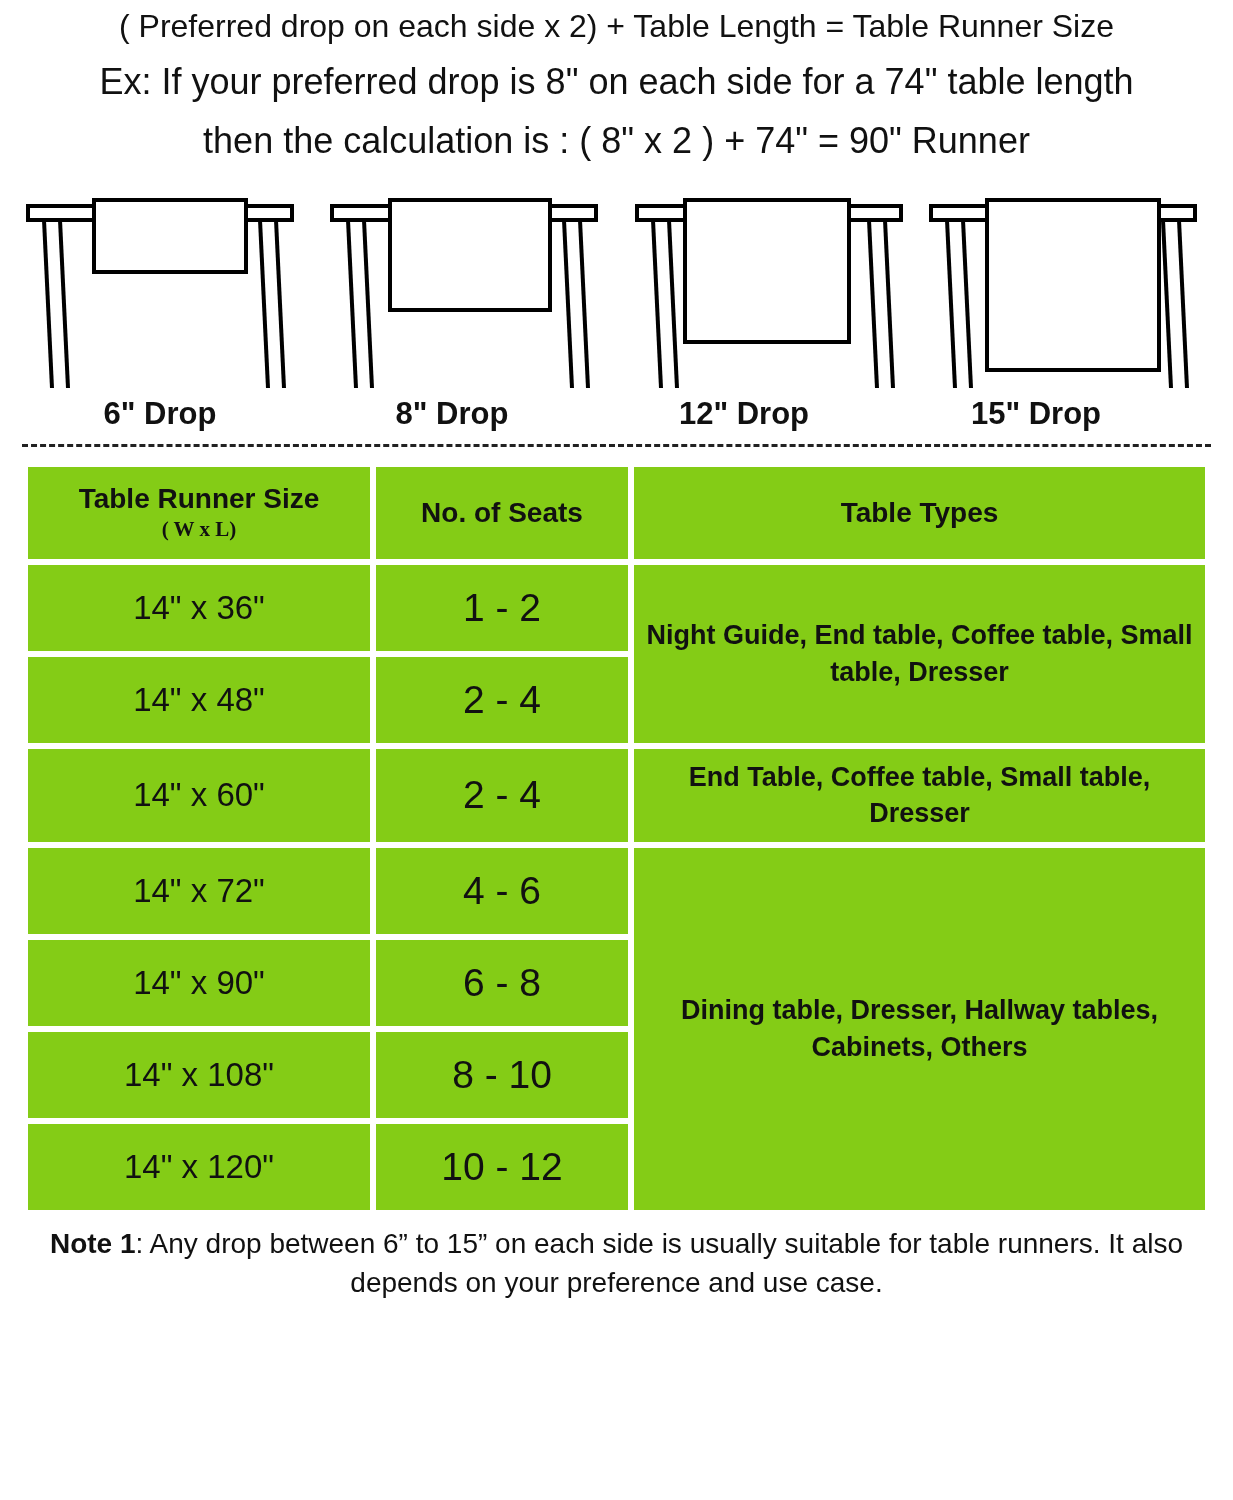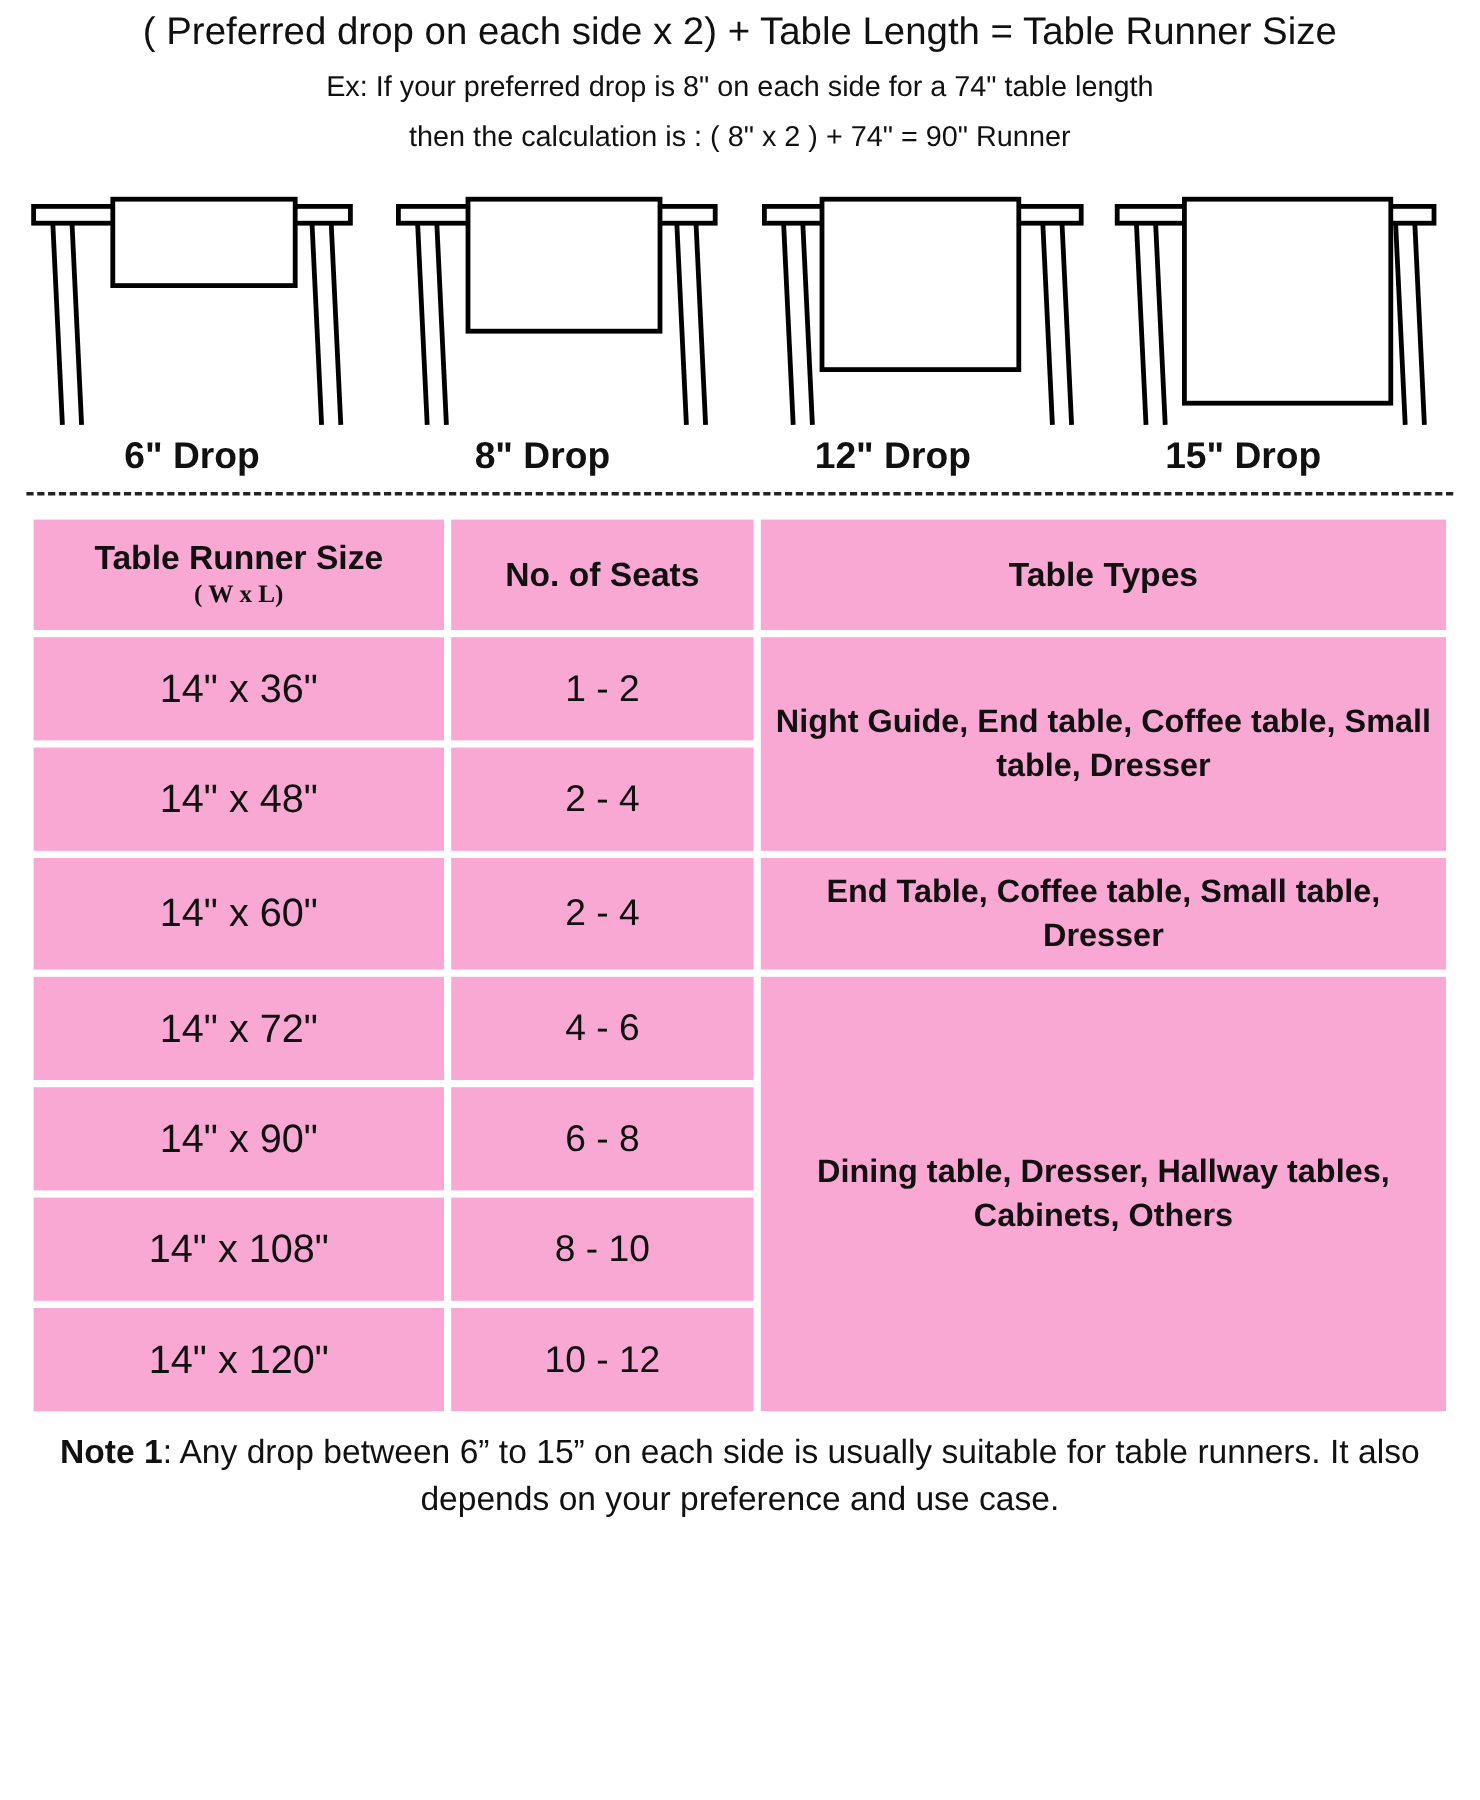--- a/index.html
+++ b/index.html
@@ -32,21 +32,21 @@
     line-height: 1.08;
   }
   .formula {
     text-align: center;
     font-size: 32px;
     line-height: 1.3;
     margin: 6px 0 0 0;
   }
   .example {
     text-align: center;
-    font-size: 24px;
+    font-size: 36px;
     line-height: 1.42;
     margin: 8px 0 0 0;
   }
 
   
   .diagrams {
     display: flex;
     justify-content: space-between;
     align-items: flex-end;
     padding: 0 14px;
@@ -81,21 +81,21 @@
     margin-top: 14px;
     padding: 0 22px;
   }
   .tbl {
     width: 100%;
     border-collapse: separate;
     border-spacing: 6px 6px;
     table-layout: fixed;
   }
   .tbl td, .tbl th {
-    background: #f9a8d4;
+    background: #84cc16;
     text-align: center;
     vertical-align: middle;
     padding: 10px 6px;
   }
   .col-size { width: 342px; }
   .col-seats { width: 252px; }
   .col-types { width: auto; }
 
   th.hdr {
     font-size: 28px;
@@ -107,21 +107,21 @@
     font-size: 21px;
     font-weight: bold;
     margin-top: 2px;
     font-family: Liberation Serif, serif;
   }
   td.size-cell {
     font-size: 33px;
     height: 86px;
   }
   td.seat-cell {
-    font-size: 31px;
+    font-size: 39px;
     height: 86px;
   }
   td.type-cell {
     font-size: 27px;
     font-weight: bold;
     line-height: 1.35;
   }
 
   
   .notes {

